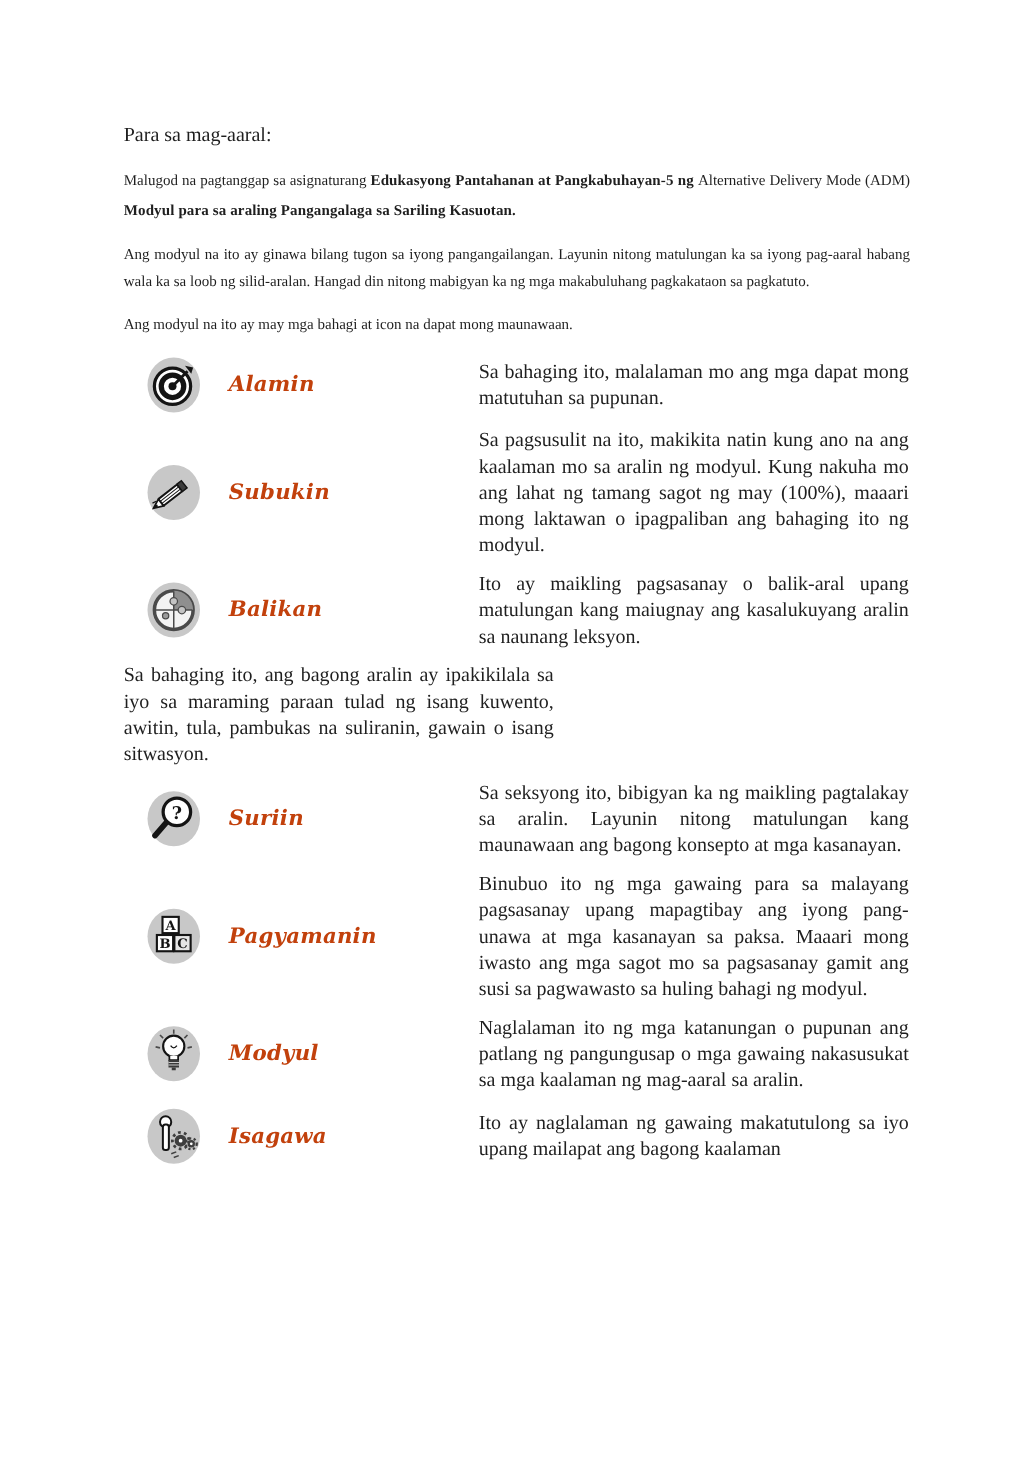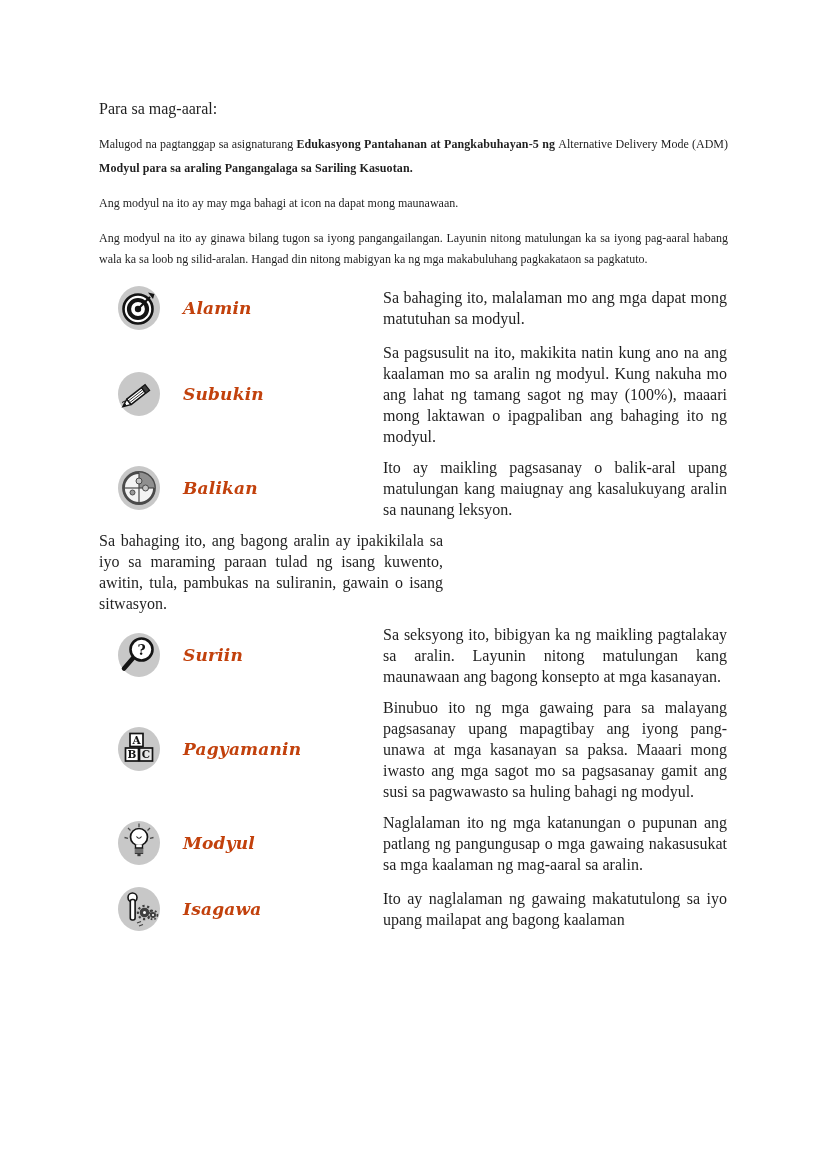--- a/index.html
+++ b/index.html
@@ -34,41 +34,41 @@
 </head>
 <body>
 
 <div class="page">
   <div class="content">
 
     <p class="salutation">Para sa mag-aaral:</p>
 
     <p class="para welcome"><span>Malugod na pagtanggap sa asignaturang </span><b>Edukasyong Pantahanan at Pangkabuhayan-5 ng </b><span>Alternative Delivery Mode (ADM) </span><b>Modyul para sa araling Pangangalaga sa Sariling Kasuotan.</b></p>
 
+    <p class="para">Ang modyul na ito ay ginawa bilang tugon sa iyong pangangailangan. Layunin nitong matulungan ka sa iyong pag-aaral habang wala ka sa loob ng silid-aralan. Hangad din nitong mabigyan ka ng mga makabuluhang pagkakataon sa pagkatuto.</p>
+
     <p class="para">Ang modyul na ito ay may mga bahagi at icon na dapat mong maunawaan.</p>
-
-    <p class="para">Ang modyul na ito ay ginawa bilang tugon sa iyong pangangailangan. Layunin nitong matulungan ka sa iyong pag-aaral habang wala ka sa loob ng silid-aralan. Hangad din nitong mabigyan ka ng mga makabuluhang pagkakataon sa pagkatuto.</p>
 
     <div class="icon-guide">
 
       <div class="row">
         <div class="row-left">
           <span class="icon-wrap">
             <svg viewBox="0 0 48 48" width="48" height="48" aria-hidden="true">
               <ellipse cx="24" cy="24" rx="21" ry="22" fill="#c8c8c8"></ellipse>
               <circle cx="23" cy="25" r="14.5" fill="#fff" stroke="#141414" stroke-width="2.6"></circle>
               <circle cx="23" cy="25" r="9" fill="#fff" stroke="#141414" stroke-width="4.2"></circle>
               <circle cx="23" cy="25" r="3.2" fill="#141414"></circle>
               <line x1="23" y1="25" x2="35" y2="13" stroke="#141414" stroke-width="2.2"></line>
               <path d="M33 8.5 L39.5 10 L38 15 Z" fill="#141414"></path>
             </svg>
           </span>
           <span class="label">Alamin</span>
         </div>
-        <p class="desc">Sa bahaging ito, malalaman mo ang mga dapat mong matutuhan sa modyul.</p>
+        <p class="desc">Sa bahaging ito, malalaman mo ang mga dapat mong matutuhan sa pupunan.</p>
       </div>
 
       <div class="row">
         <div class="row-left">
           <span class="icon-wrap">
             <svg viewBox="0 0 48 48" width="48" height="48" aria-hidden="true">
               <ellipse cx="24" cy="24" rx="21" ry="22" fill="#c8c8c8"></ellipse>
               <g transform="rotate(-38 24 24)">
                 <rect x="11" y="20.6" width="19" height="6.8" rx="1" fill="#fff" stroke="#141414" stroke-width="1.6"></rect>
                 <line x1="11.5" y1="22.9" x2="29.5" y2="22.9" stroke="#141414" stroke-width="0.8"></line>

